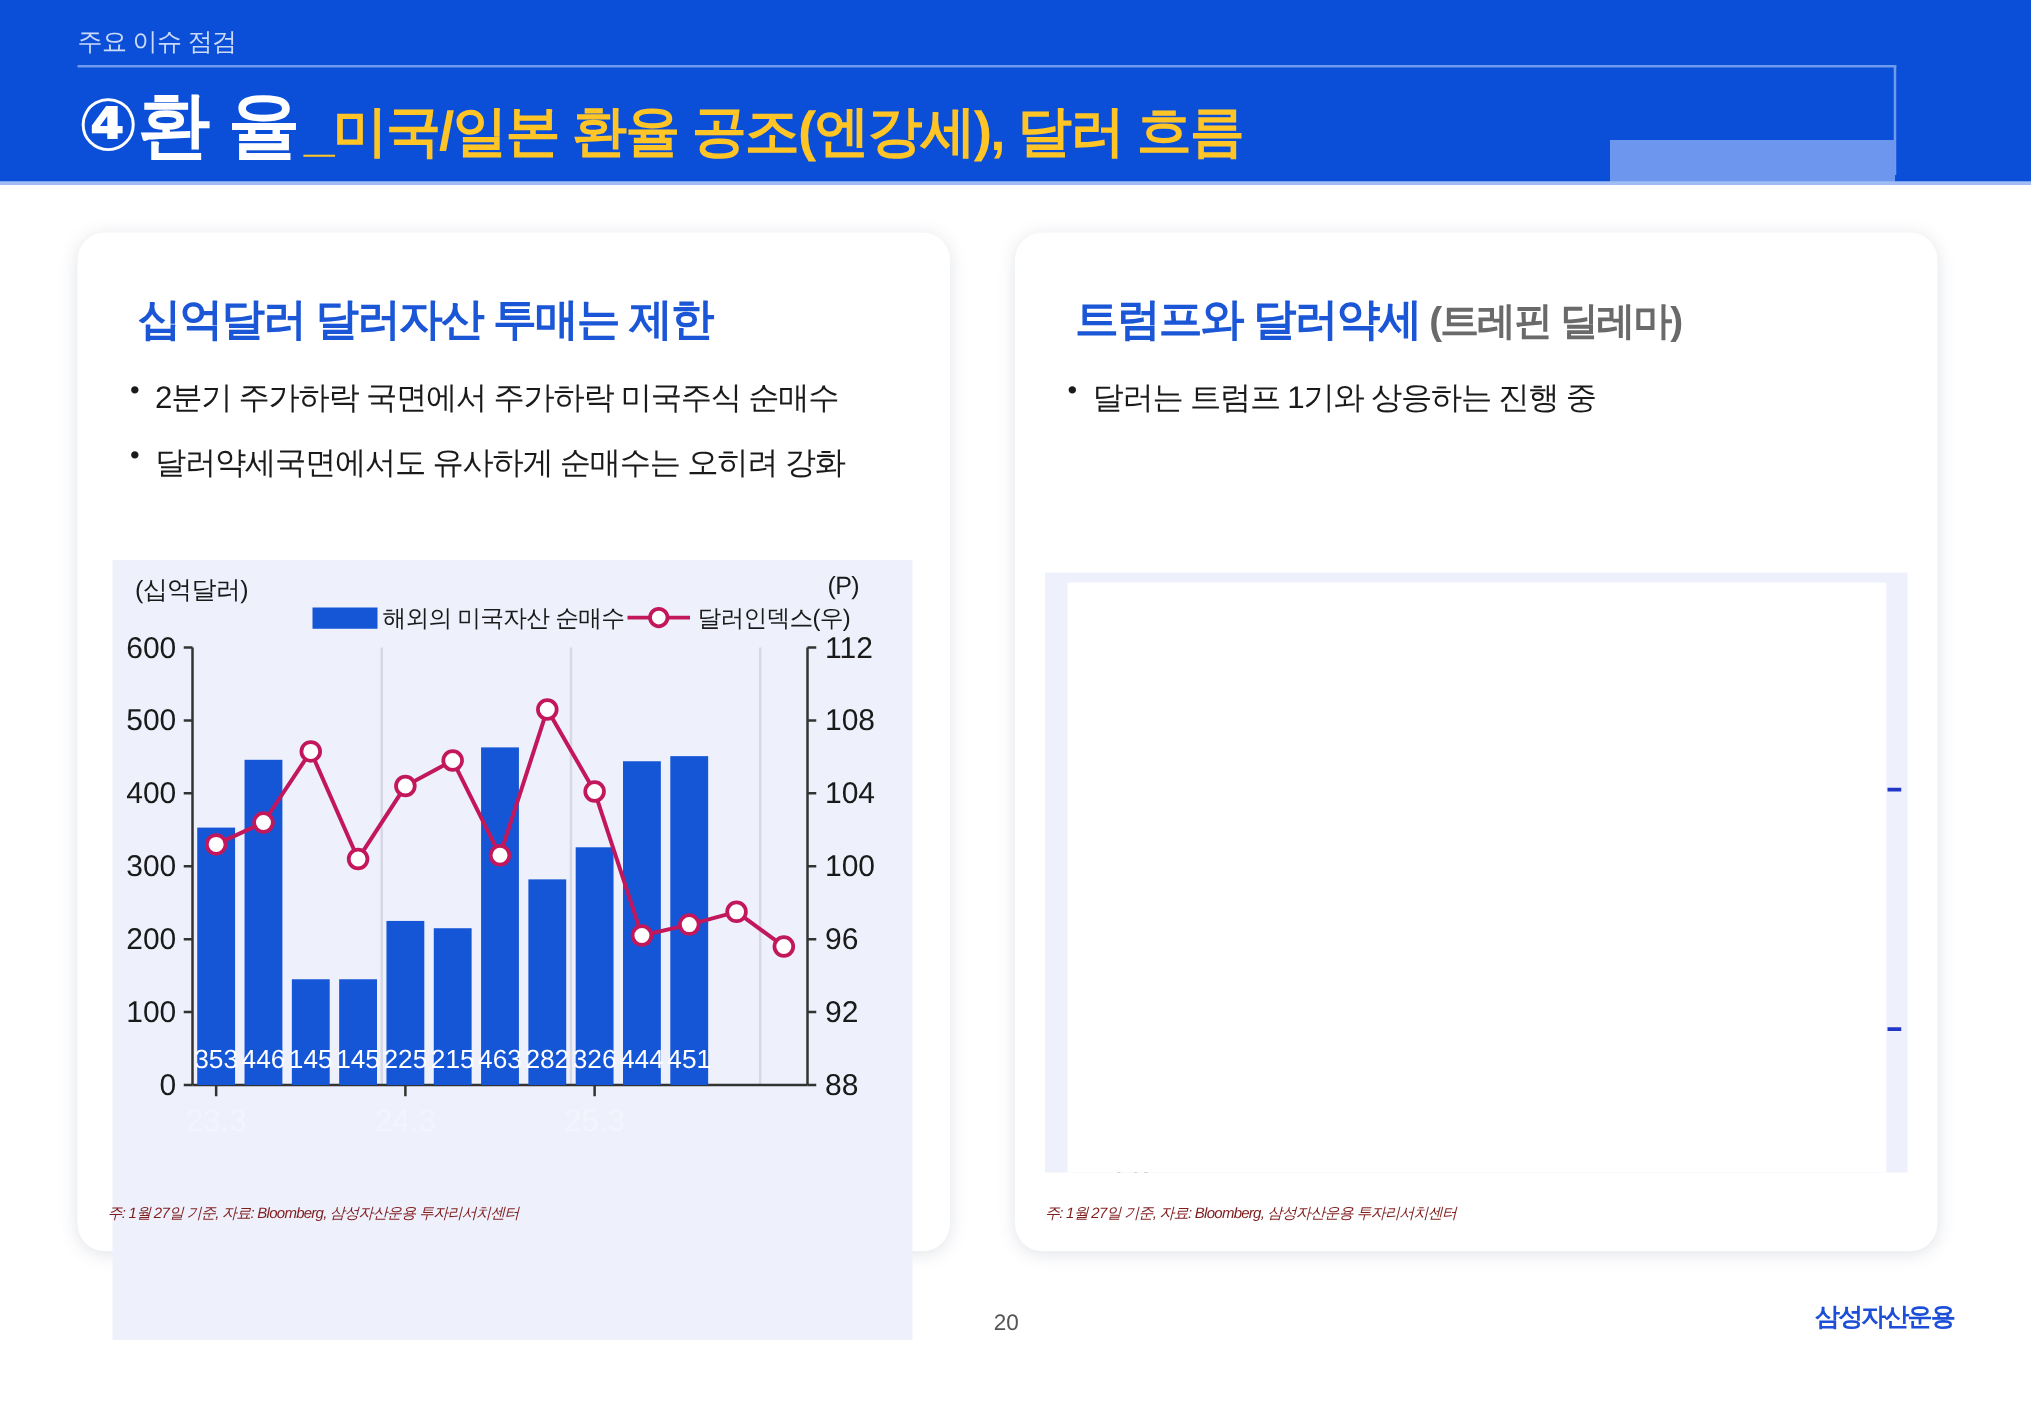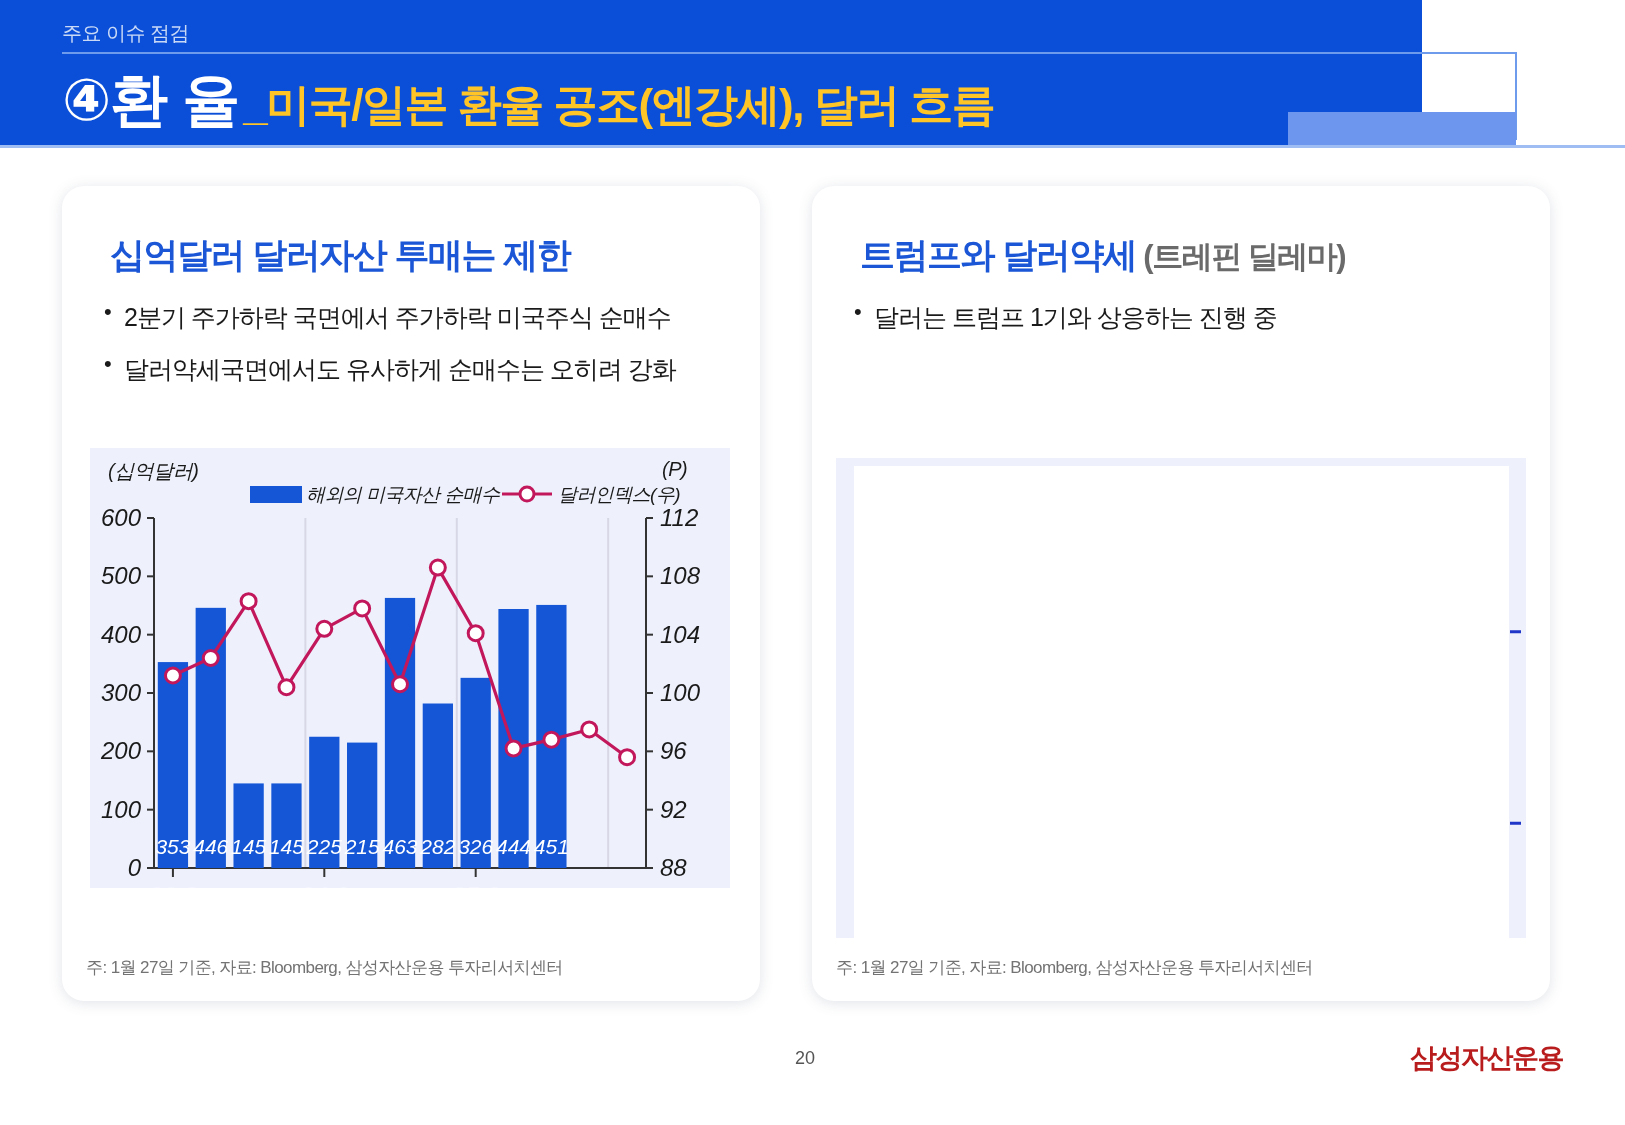--- a/index.html
+++ b/index.html
@@ -5,21 +5,21 @@
   html,body{margin:0;padding:0;}
   body{
     width:1625px;height:1125px;
     background:#ffffff;
     font-family:"Liberation Sans","DejaVu Sans",sans-serif;
     overflow:hidden;
     position:relative;
   }
   
   .header{
-    position:absolute;left:0;top:0;width:1422px;height:147px;
+    position:absolute;left:0;top:0;width:1625px;height:147px;
     background:#0b4fd8;
     text-align:center;
   }
   .header .eyebrow{
     position:absolute;left:62px;top:20px;
     font-size:20px;color:#c9d9f6;letter-spacing:-0.5px;
   }
   .header .rule{
     position:absolute;left:62px;top:52px;width:1455px;height:2px;
     background:#6f9bec;
@@ -68,41 +68,41 @@
   .bullet{
     font-size:25px;color:#1a1a1a;letter-spacing:-1px;
     margin-bottom:19px;white-space:nowrap;
     padding-left:22px;position:relative;
   }
   .bullet:before{
     content:"\2022";position:absolute;left:2px;top:-2px;font-size:22px;color:#1a1a1a;
   }
   .source{
     position:absolute;left:24px;bottom:22px;
-    font-size:17px;color:#737373;letter-spacing:-0.6px;white-space:nowrap;
+    font-size:12px;color:#7f1d1d;letter-spacing:-0.6px;white-space:nowrap;font-style:italic;
   }
   
   .chart-panel{
     position:absolute;overflow:hidden;
   }
-  #chart-left{left:28px;top:262px;width:640px;height:440px;background:#eef1fc;font-style:italic;}
+  #chart-left{left:28px;top:262px;width:640px;height:624px;background:#eef1fc;}
   #chart-right{left:24px;top:272px;width:690px;height:480px;background:#eef1fc;}
   #chart-right .inner-white{
     position:absolute;left:18px;top:8px;width:655px;height:472px;background:#ffffff;
   }
   .ax-unit{position:absolute;font-size:20px;color:#1a1a1a;letter-spacing:-0.5px;}
 
   svg{display:block;}
   
   .page-num{
     position:absolute;left:795px;top:1048px;font-size:18px;color:#555;
   }
   .brand{
     position:absolute;right:62px;top:1040px;
-    font-size:27px;font-weight:bold;color:#b91c1c;letter-spacing:-1.5px;
+    font-size:20px;font-weight:bold;color:#1d4ed8;letter-spacing:-1.5px;
   }
 </style>
 </head>
 <body>
 
 <div class="header">
   <div class="eyebrow">주요 이슈 점검</div>
   <div class="rule"></div>
   <div class="rule2"></div>
   <div class="accent-box"></div>

